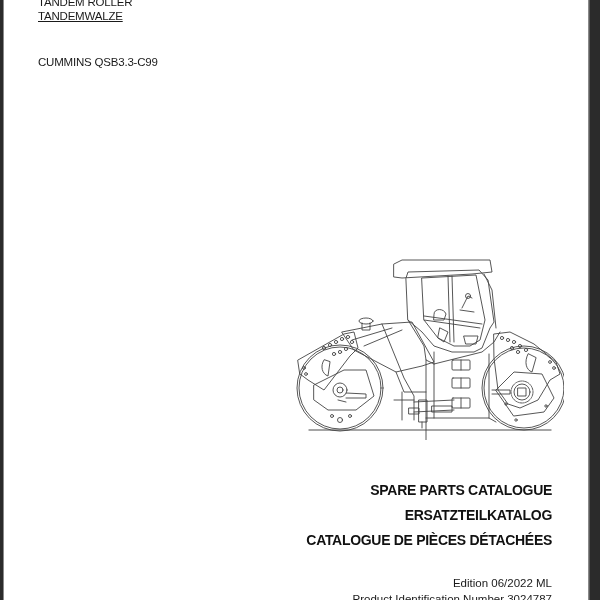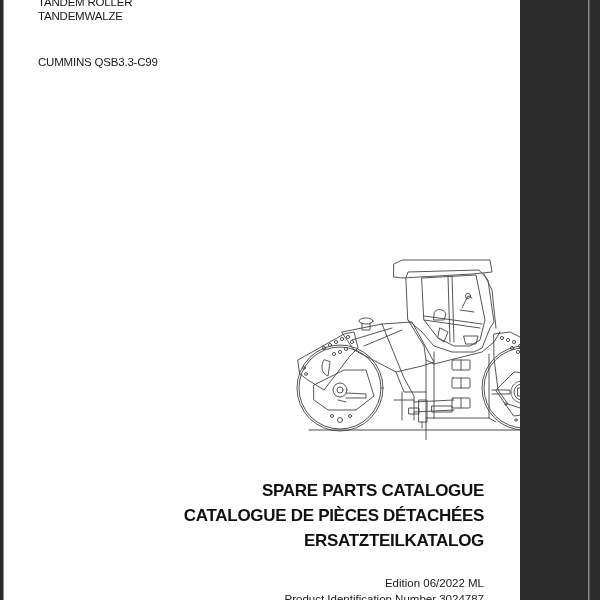--- a/index.html
+++ b/index.html
@@ -2,54 +2,54 @@
 <html><head>
   <meta charset="utf-8">
   <style>
     html, body { margin: 0; padding: 0; }
     body {
       width: 600px; height: 600px; overflow: hidden; position: relative;
       background: #2a2a2a;
       font-family: "Liberation Sans", "DejaVu Sans", sans-serif;
     }
     .page {
-      position: absolute; left: 4px; top: 0; width: 516px; height: 600px;
+      position: absolute; left: 4px; top: 0; width: 584px; height: 600px;
       background: #ffffff; overflow: hidden;
     }
     .edge-r {
       position: absolute; left: 588px; top: 0; width: 12px; height: 600px;
       background: linear-gradient(to right, #8a8a8a 0, #8a8a8a 1px, #2b2b2b 2px, #2b2b2b 100%);
     }
     .edge-l {
       position: absolute; left: 0; top: 0; width: 4px; height: 600px;
       background: linear-gradient(to right, #2b2b2b 0, #2b2b2b 3px, #8a8a8a 3px);
     }
     .tl {
       position: absolute; left: 34px; font-size: 11.5px; color: #1a1a1a;
       line-height: 16px; white-space: nowrap; letter-spacing: -0.2px;
     }
     .titles {
       position: absolute; right: 36px; top: 478px; text-align: right;
-      font-weight: bold; color: #111; font-size: 17px; line-height: 25px;
+      font-weight: bold; color: #111; font-size: 14px; line-height: 25px;
       white-space: nowrap; letter-spacing: -0.3px;
     }
     .edition {
       position: absolute; right: 36px; top: 575px; text-align: right;
       font-size: 11.5px; color: #1a1a1a; line-height: 16px; white-space: nowrap;
     }
     .illustration { position: absolute; left: 280px; top: 250px; }
   </style>
 </head>
 <body>
 
 <div class="edge-l"></div>
 
 <div class="page">
   <div class="tl" style="top:-6px;">TANDEM ROLLER</div>
-  <div class="tl" style="top:8px;">TANDEMWALZE</div>
+  <div class="tl" style="top:8px;text-decoration:underline;">TANDEMWALZE</div>
 
   <div class="tl" style="top:54px;">CUMMINS QSB3.3-C99</div>
 
   <svg class="illustration" width="280" height="190" viewBox="0 0 280 190" fill="none" stroke="#444" stroke-width="0.9" stroke-linejoin="round" stroke-linecap="round">
 
     <line x1="25" y1="180" x2="267" y2="180" stroke="#888" stroke-width="1.4"></line>
 
     <path d="M110 14 L118 10 L206 10 L208 22 L188 24 L118 28 L110 27 Z"></path>
 
     <path d="M122 28 L124 22 L195 20 L204 30 L210 72 L206 78 L198 98 L190 102 L168 102 L150 96 L138 82 L124 70 Z"></path>
@@ -153,22 +153,22 @@
     <circle cx="238" cy="142" r="8"></circle>
     <rect x="234" y="138" width="8" height="8"></rect>
     <path d="M208 140 L226 140 L226 144 L208 144"></path>
     <circle cx="222" cy="154" r="1.2"></circle>
     <circle cx="262" cy="156" r="1.2"></circle>
     <circle cx="232" cy="170" r="1.2"></circle>
   </svg>
 
   <div class="titles">
     <div>SPARE PARTS CATALOGUE</div>
+    <div>ERSATZTEILKATALOG</div>
     <div>CATALOGUE DE PIÈCES DÉTACHÉES</div>
-    <div>ERSATZTEILKATALOG</div>
   </div>
 
   <div class="edition">
     <div>Edition 06/2022 ML</div>
     <div>Product Identification Number 3024787</div>
   </div>
 </div>
 
 <div class="edge-r"></div>
 

